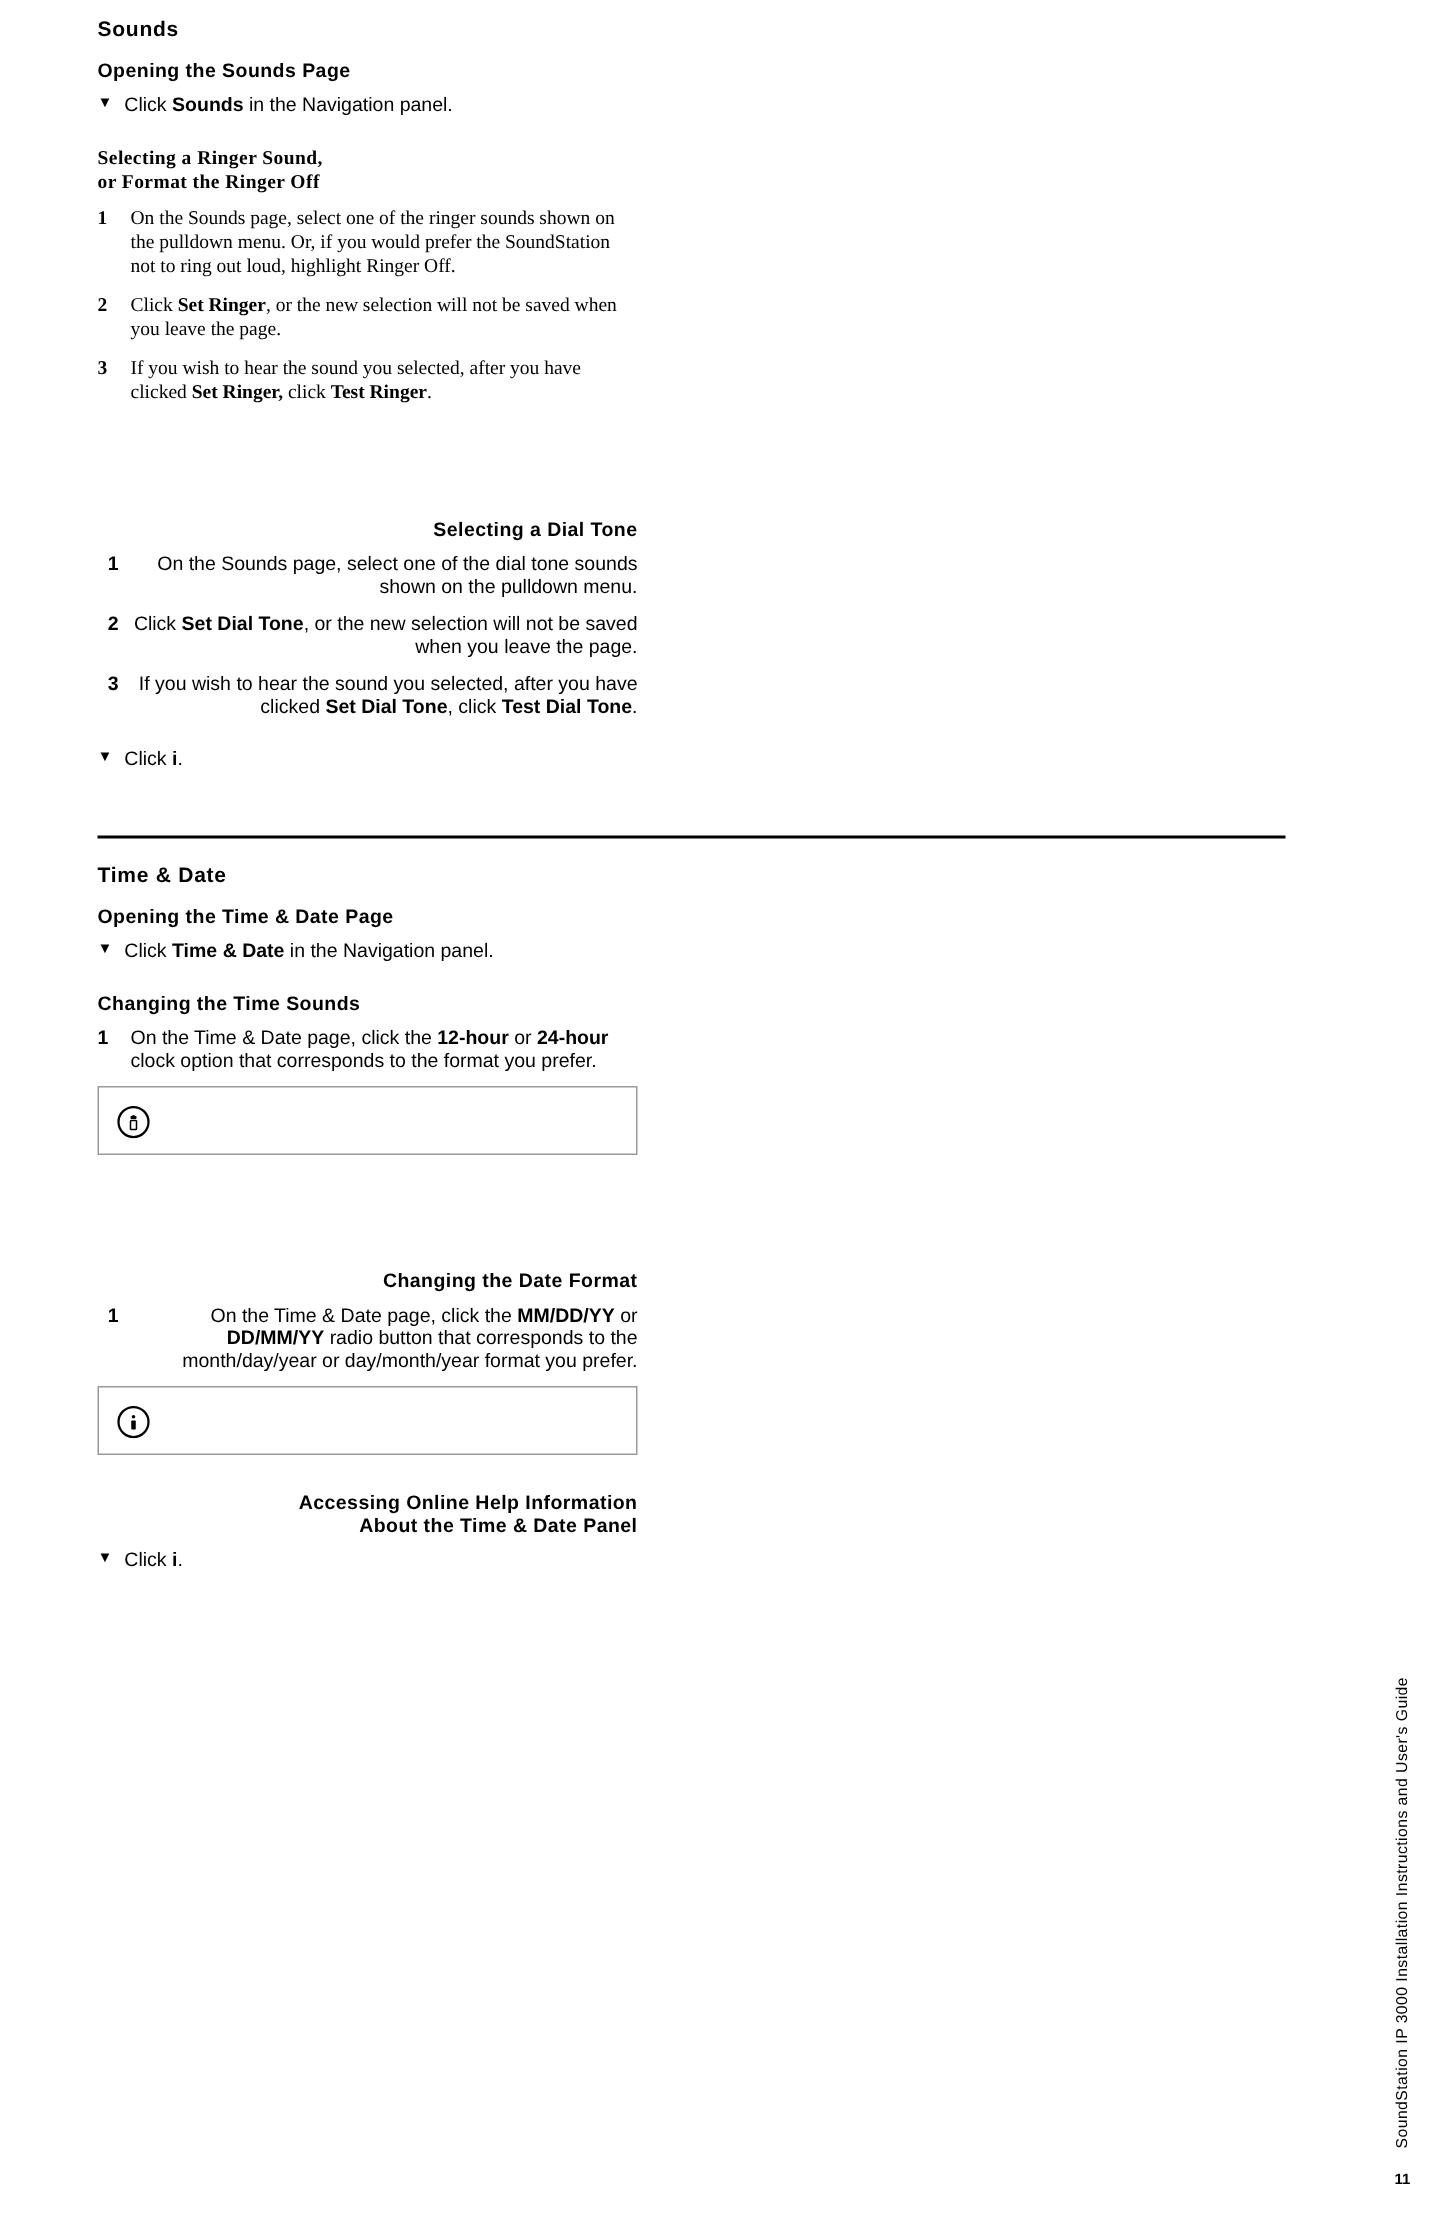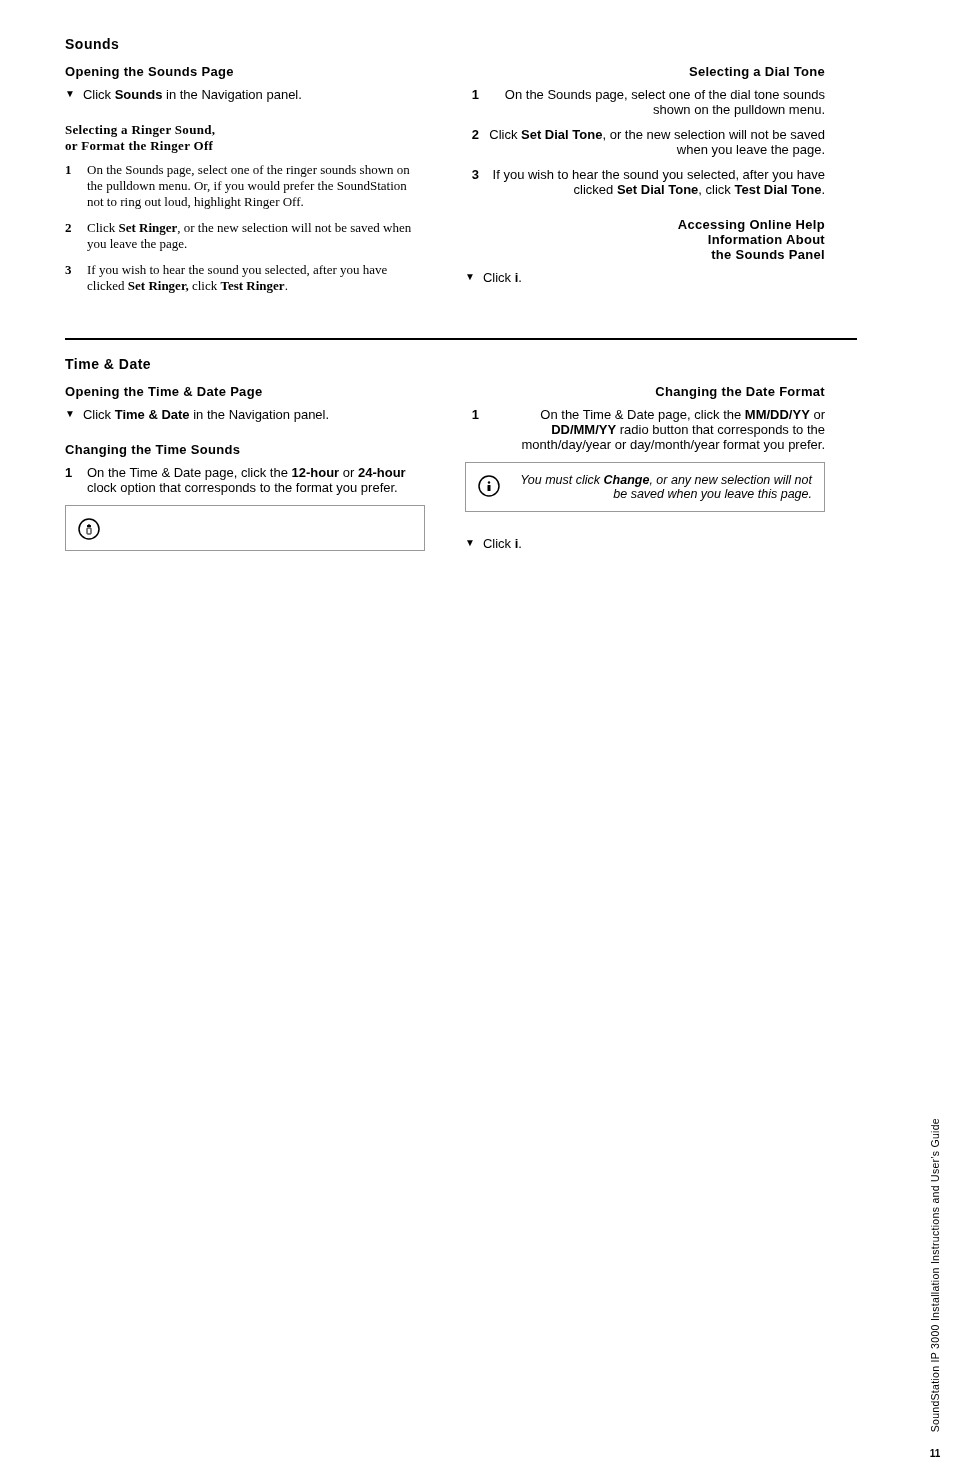--- a/index.html
+++ b/index.html
@@ -26,21 +26,22 @@
       letter-spacing: 0.5px;
     }
     .subsection-title {
       font-weight: bold;
       font-size: 13px;
       margin-bottom: 8px;
       letter-spacing: 0.3px;
     }
     .two-col {
       display: flex;
-      gap: 40px;
+      gap: 56px;
+      flex-direction: column;
     }
     .col-left {
       flex: 1;
       max-width: 360px;
     }
     .col-right {
       flex: 1;
       max-width: 360px;
       text-align: right;
     }
@@ -101,21 +102,21 @@
     .note-text {
       font-style: italic;
       font-size: 12.5px;
     }
     b { font-weight: bold; }
     i { font-style: italic; }
   </style>
 </head>
 <body>
 
-<div class="page-container" style="position:relative; width:880px; margin:0 auto; padding: 36px 60px 28px 28px;">
+<div class="page-container" style="position:relative; width:880px; margin:0 auto; padding: 11px 60px 28px 28px;">
 
   <div class="subsection">
     <div class="section-title">Sounds</div>
 
     <div class="two-col">
 
       <div class="col-left">
 
         <div class="subsection">
           <div class="subsection-title">Opening the Sounds Page</div>
@@ -164,25 +165,20 @@
               <span class="li-content">Click <b>Set Dial Tone</b>, or the new selection will not be saved when you leave the page.</span>
             </li>
             <li>
               <span class="num">3</span>
               <span class="li-content">If you wish to hear the sound you selected, after you have clicked <b>Set Dial Tone</b>, click <b>Test Dial Tone</b>.</span>
             </li>
           </ol>
         </div>
 
         <div class="subsection" style="margin-top:20px;">
-          <div class="subsection-title">
-            <span>Accessing Online Help</span><br>
-            <span>Information About</span><br>
-            <span>the Sounds Panel</span>
-          </div>
           <div class="bullet-item">
             <span class="bullet-triangle">▼</span>
             <span>
               <span>Click</span> <b>i</b><span>.</span>
             </span>
           </div>
         </div>
 
       </div>
     </div>
@@ -243,27 +239,28 @@
               </span>
             </li>
           </ol>
 
           <div class="note-box">
             <svg class="note-icon" viewBox="0 0 22 22" width="22" height="22">
               <circle cx="11" cy="11" r="10" fill="none" stroke="#000" stroke-width="1.5"></circle>
               <circle cx="11" cy="7.5" r="1.2" fill="#000"></circle>
               <rect x="9.5" y="10" width="3" height="6" fill="#000" rx="0.5"></rect>
             </svg>
-            <span class="note-text">
-              <i><span>You must click</span> <b>Change</b><span>, or any new selection will not be saved when you leave this page.</span></i>
-            </span>
           </div>
         </div>
 
         <div class="subsection" style="margin-top:24px;">
+          <div class="subsection-title">
+            <span>Accessing Online Help Information</span><br>
+            <span>About the Time &amp; Date Panel</span>
+          </div>
           <div class="bullet-item">
             <span class="bullet-triangle">▼</span>
             <span>
               <span>Click</span> <b>i</b><span>.</span>
             </span>
           </div>
         </div>
 
       </div>
     </div>

